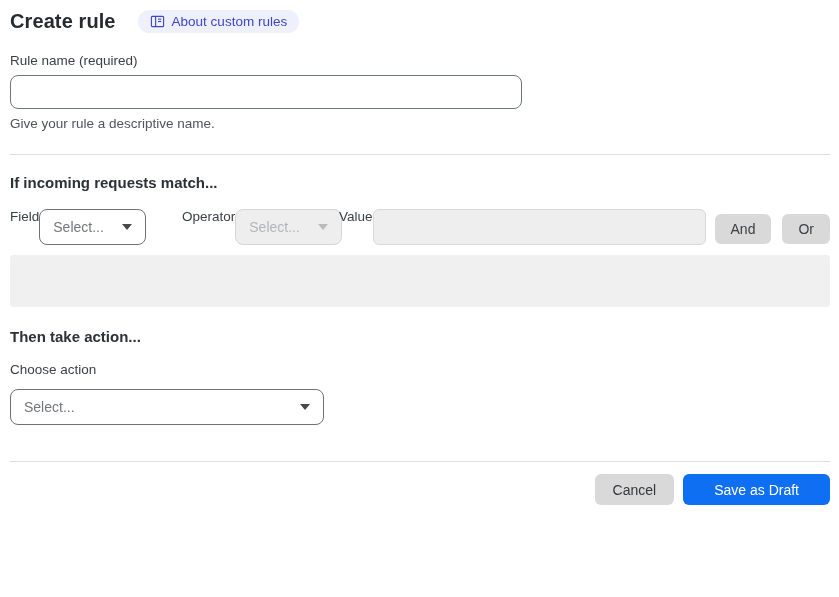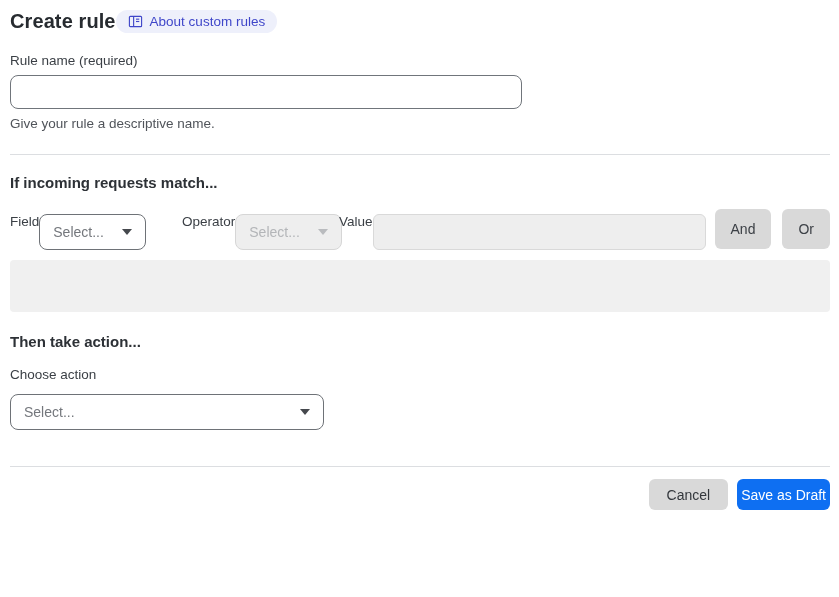--- a/index.html
+++ b/index.html
@@ -7,21 +7,21 @@
   body {
     width: 839px; height: 597px;
     background: #ffffff;
     font-family: "Liberation Sans", sans-serif;
     color: #33373c;
     overflow: hidden;
   }
   .page { padding: 10px 9px 0 10px; }
 
   
-  .page-header { display: flex; align-items: center; gap: 0; }
+  .page-header { display: flex; align-items: center; gap: 22px; }
   .page-title { font-size: 20px; font-weight: 700; margin: 0; color: #272b30; letter-spacing: .1px; }
   .about-badge {
     display: inline-flex; align-items: center; gap: 7px;
     background: #eef0fb; color: #3f46c9;
     padding: 4px 12px; border-radius: 12px;
     font-size: 13.5px; text-decoration: none; cursor: pointer;
   }
   .about-badge svg { display: block; }
 
   
@@ -66,21 +66,21 @@
     height: 36px; width: 100%;
     background: #eeeeee; border: 1px solid #d9d9d9; border-radius: 6px;
     font-size: 14px; color: #8b8e92; padding: 0 10px;
     font-family: "Liberation Sans", sans-serif;
   }
 
   .and-or-group { display: flex; gap: 11px; margin-left: 9px; margin-bottom: 1px; }
   .btn-gray {
     background: #d9d9d9; color: #3c4046;
     border: none; border-radius: 6px;
-    height: 40px; padding: 0 16px; font-size: 14px;
+    height: 30px; padding: 0 16px; font-size: 14px;
     font-family: "Liberation Sans", sans-serif; cursor: pointer;
   }
 
   
   .expr-row { margin-top: 51px; display: flex; justify-content: space-between; align-items: baseline; }
   .edit-expression-link { color: #1a73e8; font-size: 14px; text-decoration: none; cursor: pointer; }
   .expr-box {
     margin-top: 10px; height: 52px;
     background: #f0f0f0; border-radius: 4px;
     padding: 8px 12px; font-size: 13px; color: #55585d;
@@ -91,21 +91,21 @@
   .choose-label { margin-top: 17px; }
   .choose-select { width: 314px; margin-top: 12px; }
   .choose-select .caret { color: #45484d; }
 
   
   .footer-divider { margin-top: 36px; }
   .footer-bar { margin-top: 12px; display: flex; justify-content: flex-end; gap: 9px; }
   .btn {
     height: 31px; border: none; border-radius: 6px;
     font-size: 14px; font-family: "Liberation Sans", sans-serif;
-    cursor: pointer; padding: 0 4px;
+    cursor: pointer; padding: 0 31px;
   }
   .btn-cancel { background: #d9d9d9; color: #33373c; padding: 0 18px; }
   .btn-primary { background: #0e6ff2; color: #ffffff; }
 </style>
 </head>
 <body>
 
 <div class="page">
 
   <div class="page-header">

